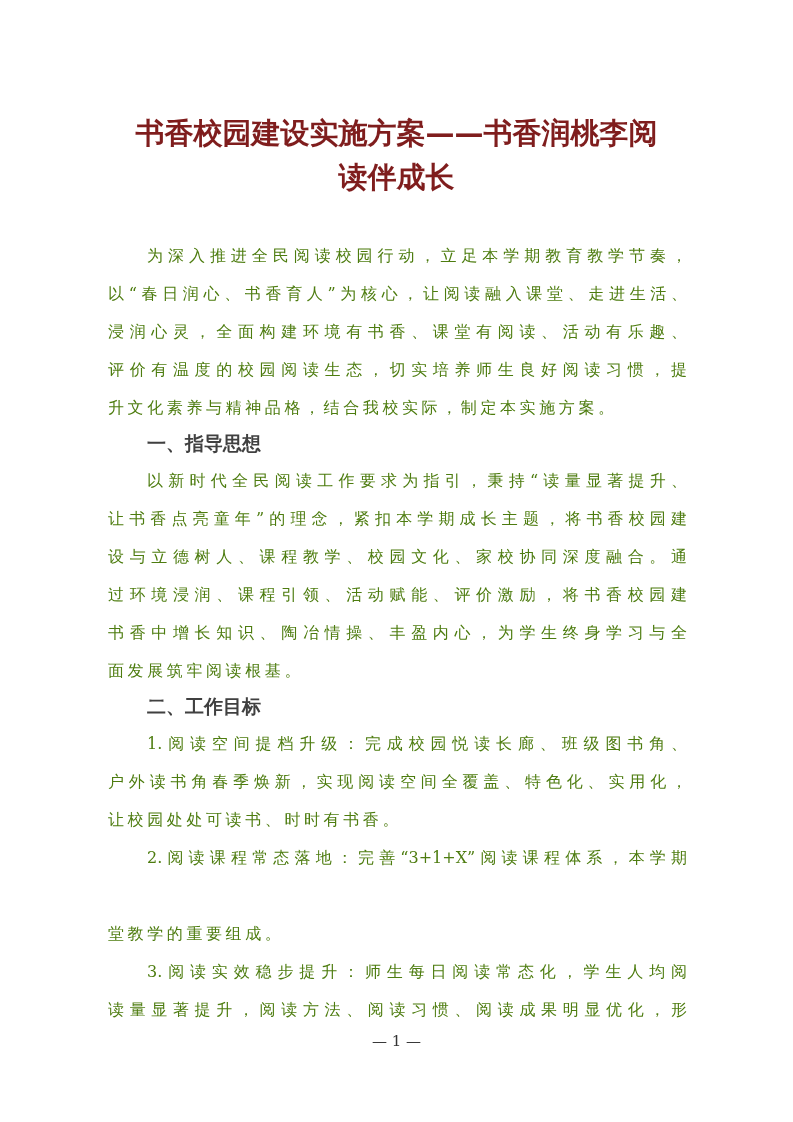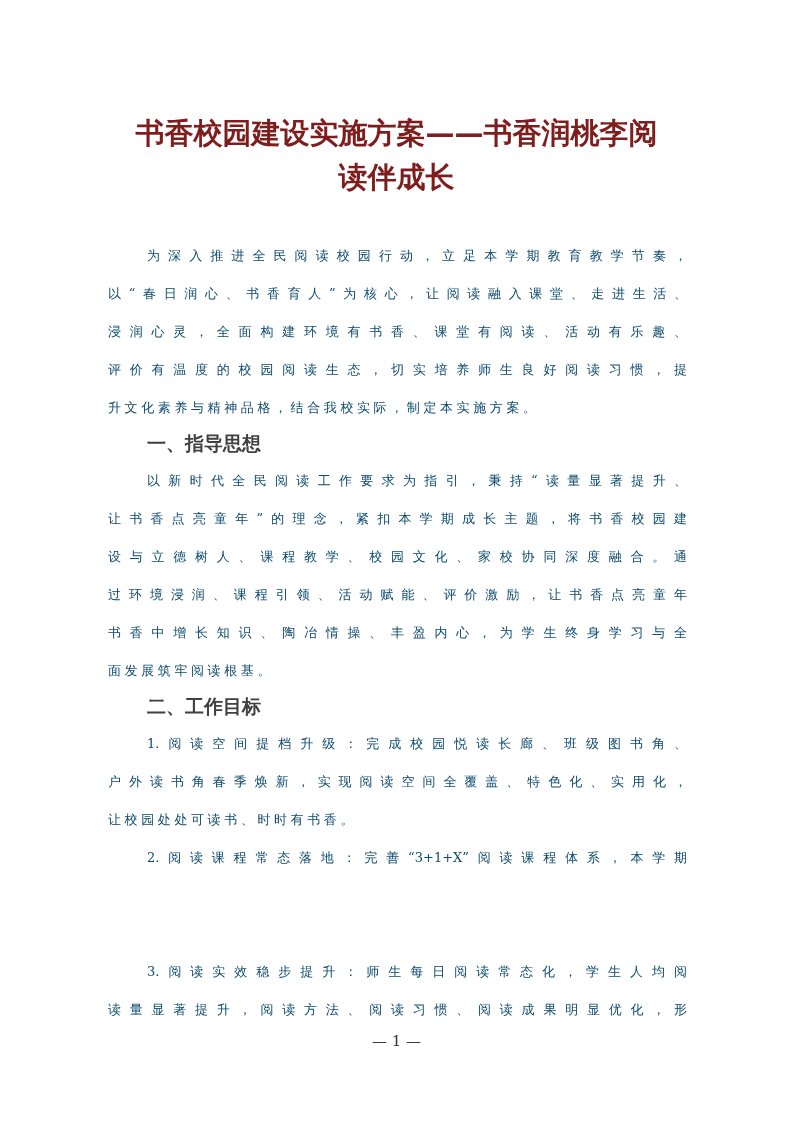--- a/index.html
+++ b/index.html
@@ -34,26 +34,26 @@
       line-height: 44px;
       letter-spacing: 0px;
       color: #7f1d1d;
     }
     .title span { display: block; white-space: nowrap; }
     .line {
       position: absolute;
       left: 108px;
       width: 579px;
       height: 38px;
-      font-size: 13px;
+      font-size: 16px;
       line-height: 38px;
       white-space: nowrap;
       text-align: justify;
       text-align-last: justify;
-      color: #0c4a6e;
+      color: #4d7c0f;
     }
     .line.indent {
       left: 147px;
       width: 540px;
     }
     .line.last {
       text-align-last: left;
       letter-spacing: 3.6px;
     }
     .heading {
@@ -92,29 +92,30 @@
   <div class="line indent" style="top:237px">为深入推进全民阅读校园行动，立足本学期教育教学节奏，</div>
   <div class="line" style="top:275px">以“春日润心、书香育人”为核心，让阅读融入课堂、走进生活、</div>
   <div class="line" style="top:351px">评价有温度的校园阅读生态，切实培养师生良好阅读习惯，提</div>
   <div class="line" style="top:313px">浸润心灵，全面构建环境有书香、课堂有阅读、活动有乐趣、</div>
   <div class="line last" style="top:389px">升文化素养与精神品格，结合我校实际，制定本实施方案。</div>
 
   <div class="heading" style="top:424px">一、指导思想</div>
   <div class="line indent" style="top:462px">以新时代全民阅读工作要求为指引，秉持“读量显著提升、</div>
   <div class="line" style="top:500px">让书香点亮童年”的理念，紧扣本学期成长主题，将书香校园建</div>
   <div class="line" style="top:538px">设与立德树人、课程教学、校园文化、家校协同深度融合。通</div>
-  <div class="line" style="top:576px">过环境浸润、课程引领、活动赋能、评价激励，让书香点亮童年</div>
+  <div class="line" style="top:576px">过环境浸润、课程引领、活动赋能、评价激励，将书香校园建</div>
   <div class="line" style="top:614px">书香中增长知识、陶冶情操、丰盈内心，为学生终身学习与全</div>
   <div class="line last" style="top:652px">面发展筑牢阅读根基。</div>
 
   <div class="heading" style="top:687px">二、工作目标</div>
 
   <div class="line indent" style="top:725px">1.阅读空间提档升级：完成校园悦读长廊、班级图书角、</div>
   <div class="line" style="top:763px">户外读书角春季焕新，实现阅读空间全覆盖、特色化、实用化，</div>
   <div class="line last" style="top:801px">让校园处处可读书、时时有书香。</div>
 
   <div class="line indent" style="top:839px">2.阅读课程常态落地：完善“3+1+X”阅读课程体系，本学期</div>
+  <div class="line last" style="top:915px">堂教学的重要组成。</div>
 
   <div class="line indent" style="top:953px">3.阅读实效稳步提升：师生每日阅读常态化，学生人均阅</div>
   <div class="line" style="top:991px">读量显著提升，阅读方法、阅读习惯、阅读成果明显优化，形</div>
 
   <div class="footer">— 1 —</div>
 </div>
 
 </body></html>

